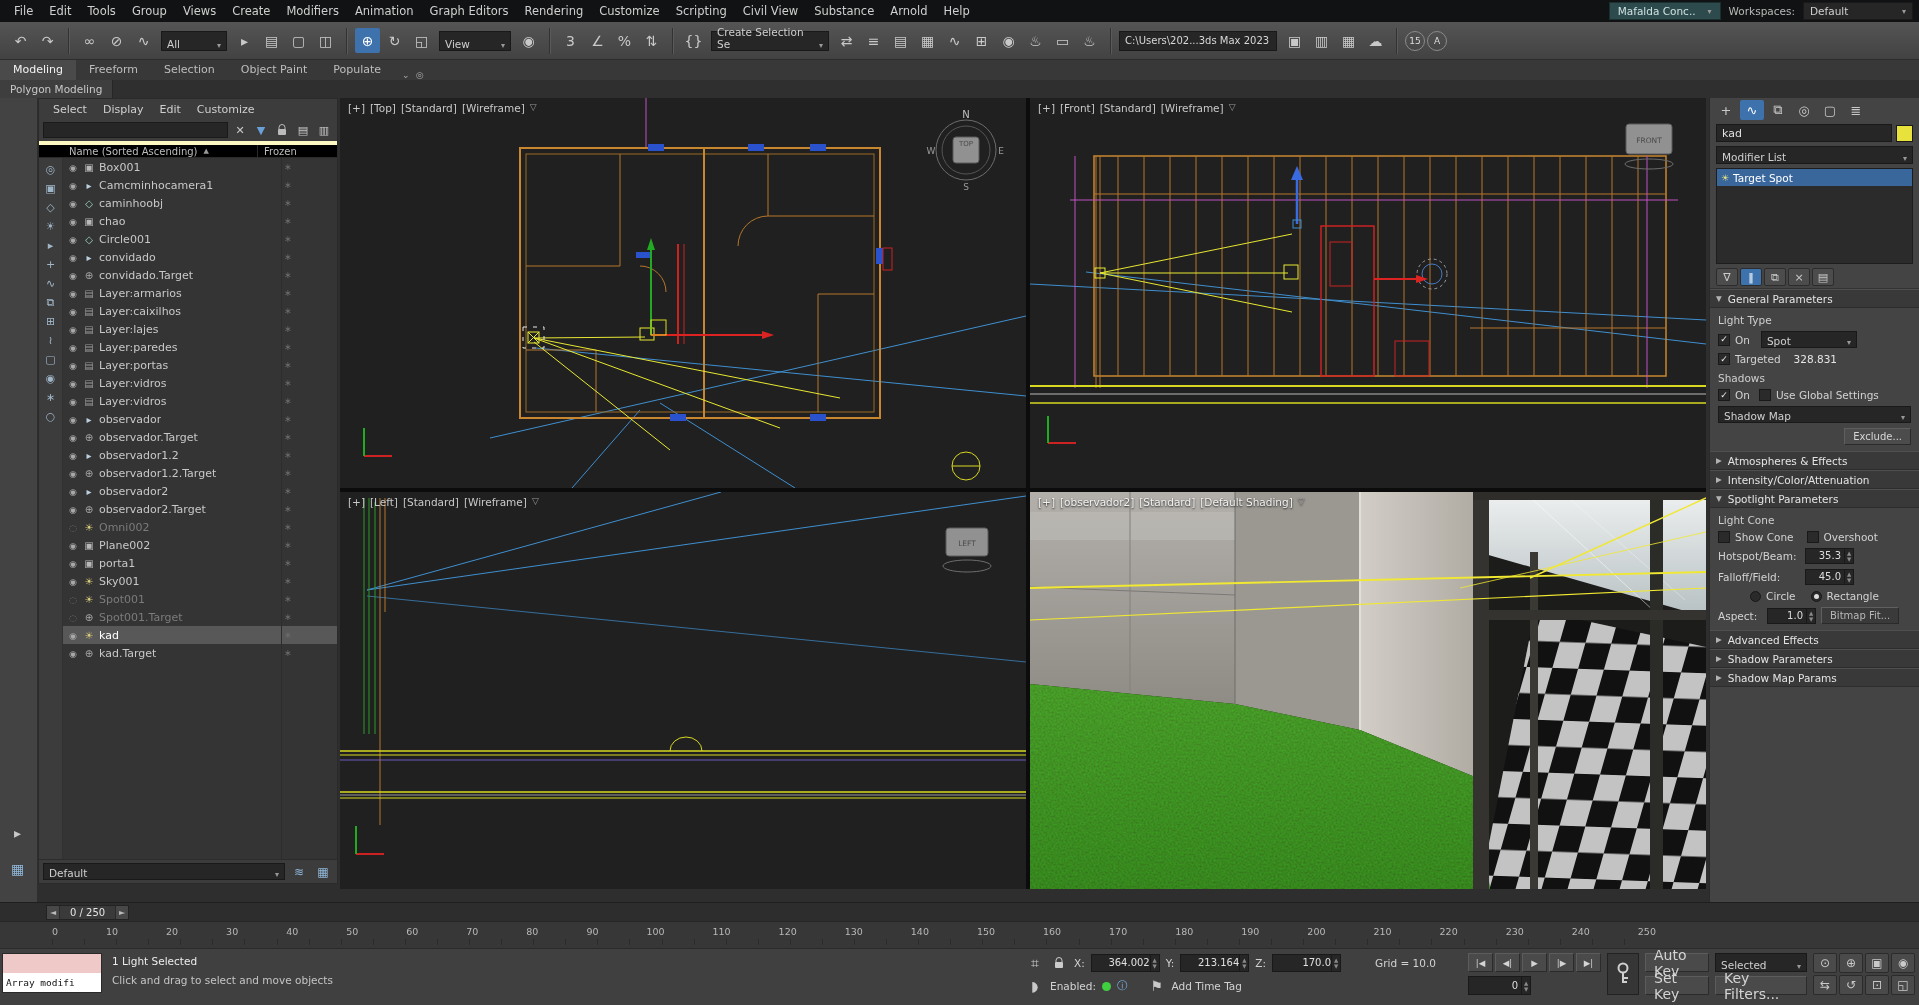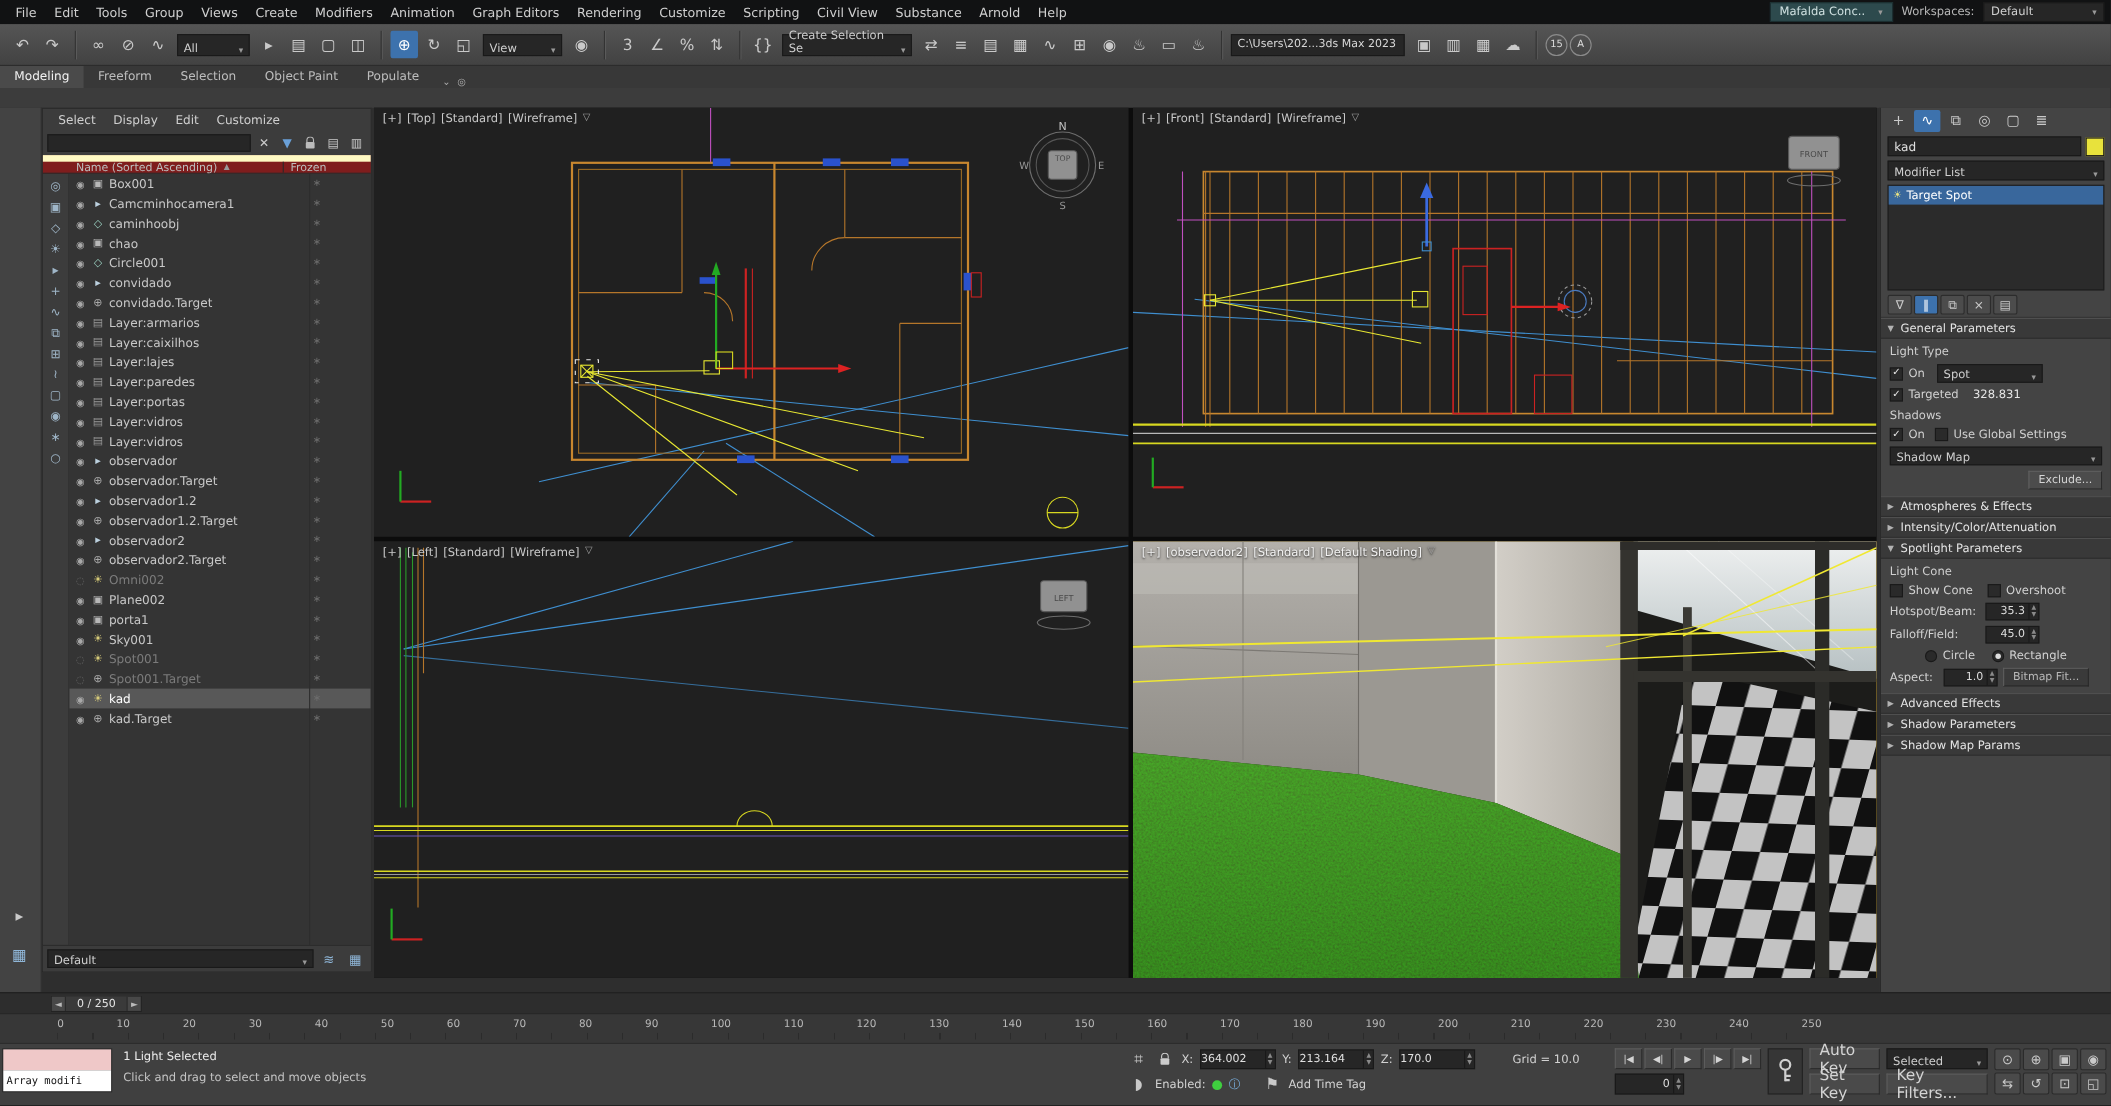--- a/index.html
+++ b/index.html
@@ -40,21 +40,21 @@
 #left-strip{position:absolute;left:0;top:0;width:38px;height:804px;background:#434343;border-right:1px solid #2e2e2e}
 #left-strip .icon{position:absolute;left:5px}
 
 
 #scene-explorer{position:absolute;left:38px;top:0;width:300px;height:786px;background:#3c3c3c;border:1px solid #2a2a2a;display:flex;flex-direction:column}
 .sx-menu{height:20px;display:flex;align-items:center;padding-left:6px}
 .sx-menu-item{padding:0 8px;font-size:11px;color:#cfcfcf}
 .sx-search{height:22px;display:flex;align-items:center;gap:3px;padding:0 4px}
 .sx-input{flex:1;height:16px;background:#262626;border:1px solid #1a1a1a}
 .sx-search .icon{width:18px;height:18px;font-size:11px}
-.sx-header{height:17px;background:#7f1d1d;border-top:6px solid #fef9c3;border-bottom:1px solid #2a2a2a;display:flex;align-items:center;font-size:10px;color:#bdbdbd;position:relative}
+.sx-header{height:17px;background:#000000;border-top:4px solid #fef9c3;border-bottom:1px solid #2a2a2a;display:flex;align-items:center;font-size:10px;color:#bdbdbd;position:relative}
 .sx-header .name-h{padding-left:30px;display:flex;align-items:center;gap:6px}
 .sx-header .tri{font-size:7px;color:#999}
 .sx-header .frozen-h{position:absolute;left:218px;border-left:1px solid #2a2a2a;padding-left:6px;height:100%;display:flex;align-items:center}
 .sx-body{flex:1;display:flex;min-height:0}
 .sx-filtercol{width:24px;background:#3c3c3c;border-right:1px solid #313131;display:flex;flex-direction:column;align-items:center;padding-top:2px}
 .sx-filtercol .icon{width:18px;height:19px;font-size:11px;color:#9fb6c8}
 .sx-list{flex:1;background:#343434;overflow:hidden;position:relative}
 .sx-row{height:18px;display:flex;align-items:center;font-size:11px;color:#c8c8c8;position:relative;padding-left:2px}
 .sx-row.dimmed{color:#7b7b7b}
 .sx-row.selected{background:#585858;color:#fff}
@@ -133,21 +133,21 @@
 #statusbar{position:absolute;left:0;top:948px;width:1919px;height:57px;background:#404040;border-top:1px solid #2b2b2b;font-size:10.5px}
 #mini-listener{position:absolute;left:2px;top:4px;width:100px;height:40px;border:1px solid #2a2a2a;display:flex;flex-direction:column}
 #mini-listener .pink{flex:1;background:#efc8c8}
 #mini-listener .white{flex:1;background:#fff;color:#111;font-family:"DejaVu Sans Mono","Liberation Mono",monospace;font-size:9.5px;display:flex;align-items:center;padding:0 3px;white-space:nowrap;overflow:hidden}
 #sb-left-text{position:absolute;left:112px;top:6px;display:flex;flex-direction:column;gap:7px}
 #sb-left-text .sel{color:#ececec}
 #sb-left-text .prompt{color:#c4c4c4}
 #sb-mid{position:absolute;left:1026px;top:5px;display:flex;flex-direction:column;gap:5px}
 #sb-mid .row{gap:6px}
 .coord-field{display:inline-flex;height:18px;background:#262626;border:1px solid #191919}
-.coord-field .val{min-width:58px;text-align:left;padding:0 0;font-size:10px;color:#e0e0e0;line-height:16px}
+.coord-field .val{min-width:58px;text-align:right;padding:0 0;font-size:10px;color:#e0e0e0;line-height:16px}
 .coord-field .arr{display:flex;flex-direction:column;width:9px;border-left:1px solid #191919;color:#8a8a8a;font-size:5.5px;line-height:6px;align-items:center;justify-content:center}
 .green-dot{width:9px;height:9px;border-radius:50%;background:#3fcf3f;display:inline-block}
 #sb-right{position:absolute;right:4px;top:4px;display:flex;gap:6px;align-items:flex-start}
 .sb-col{display:flex;flex-direction:column;gap:4px}
 .sb-btn{height:19px;background:#4a4a4a;border:1px solid #2b2b2b;border-top-color:#5c5c5c;border-left-color:#5c5c5c;color:#d4d4d4;font-size:14px;display:inline-flex;align-items:center;justify-content:center;padding:0 8px}
 .pb-row{display:flex;gap:2px}
 .pb-row .sb-btn{width:25px;padding:0;font-size:8.5px}
 .keybig{width:32px;height:42px;background:#363636;border:1px solid #222;display:flex;align-items:center;justify-content:center}
 .navgrid{display:grid;grid-template-columns:repeat(4,24px);grid-auto-rows:20px;gap:2px}
 .navgrid .icon{width:24px;height:20px;font-size:12px;background:#4a4a4a;border:1px solid #2b2b2b}
@@ -273,20 +273,23 @@
     <span class="rtab active">Modeling</span>
         <span class="rtab">Freeform</span>
         <span class="rtab">Selection</span>
         <span class="rtab">Object Paint</span>
         <span class="rtab">Populate</span>
       </div>
     <div id="ribbon-extra">
       <span>⌄</span>
       <span>◎</span>
     </div>
+  </div>
+  <div id="subtab-row">
+    <span class="subtab">Polygon Modeling</span>
   </div>
 
   <div id="workspace">
 
     <div id="left-strip">
       <span class="icon" style="top:722px">▸</span>
       <span class="icon" style="top:758px;color:#8fb6d8">▦</span>
     </div>
 
     <div id="scene-explorer">

